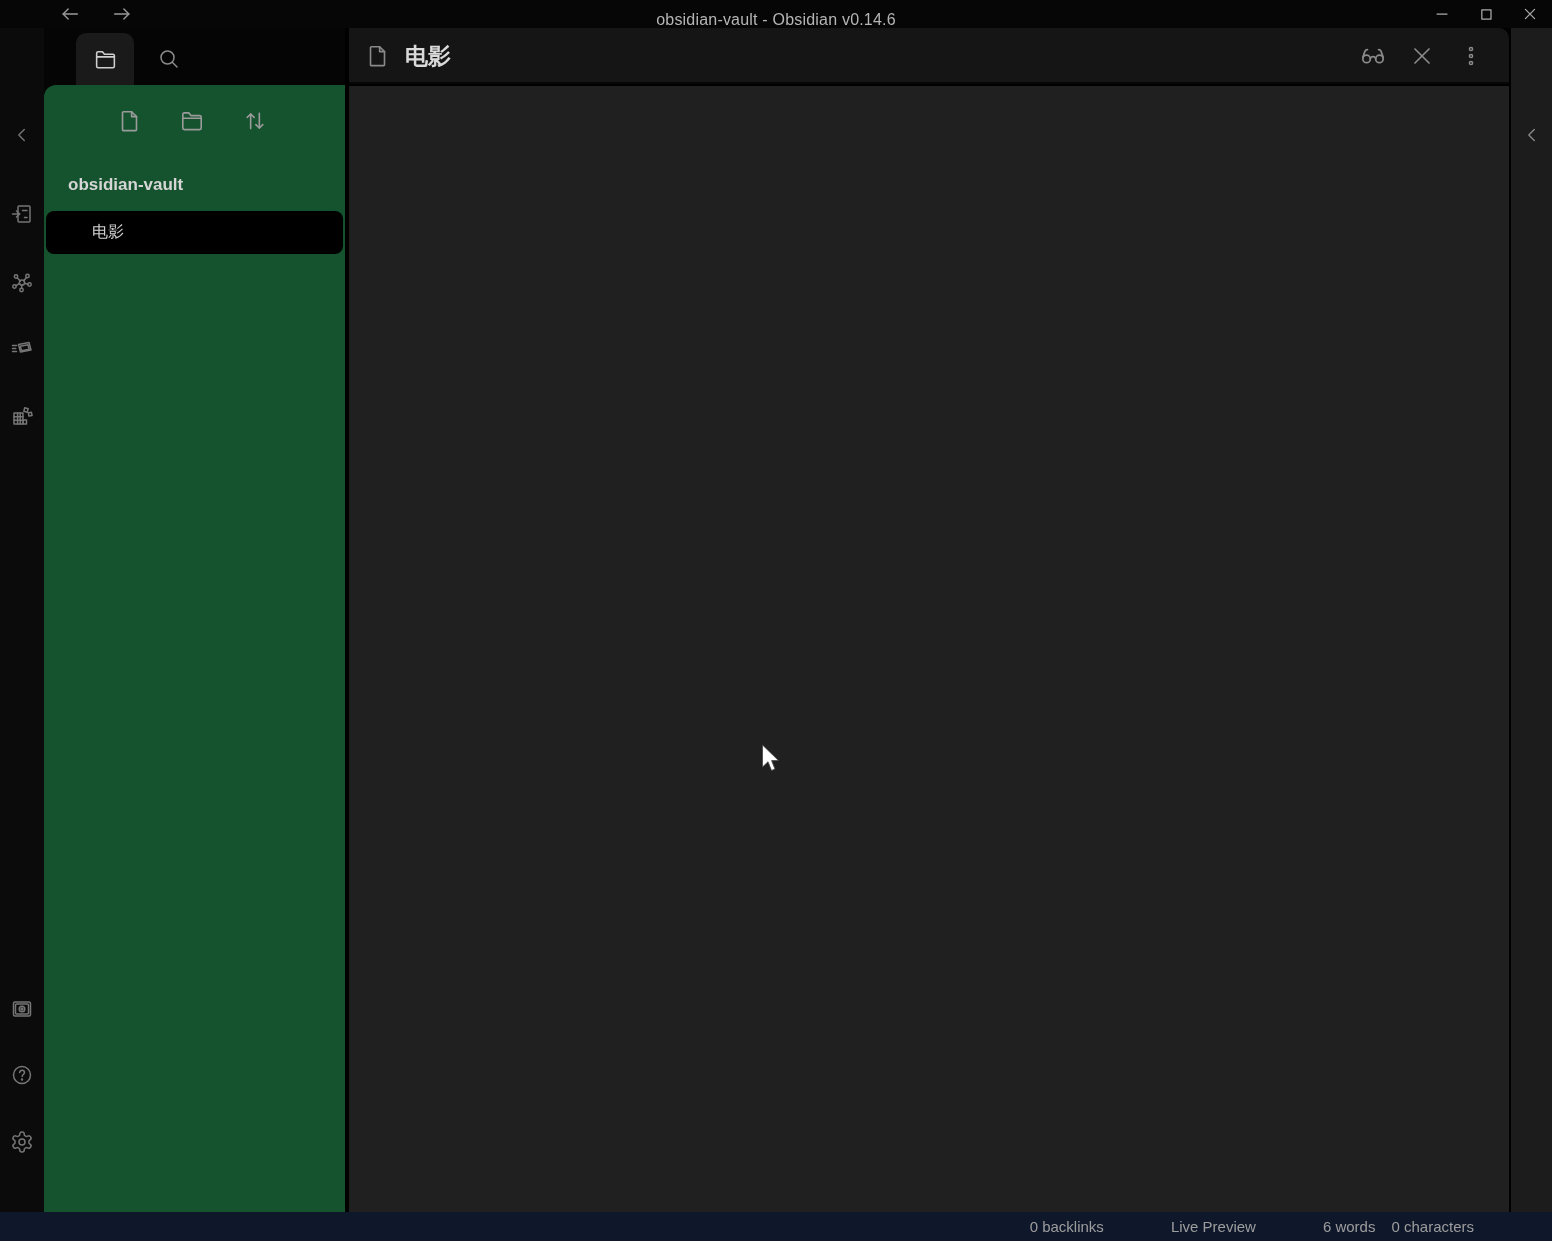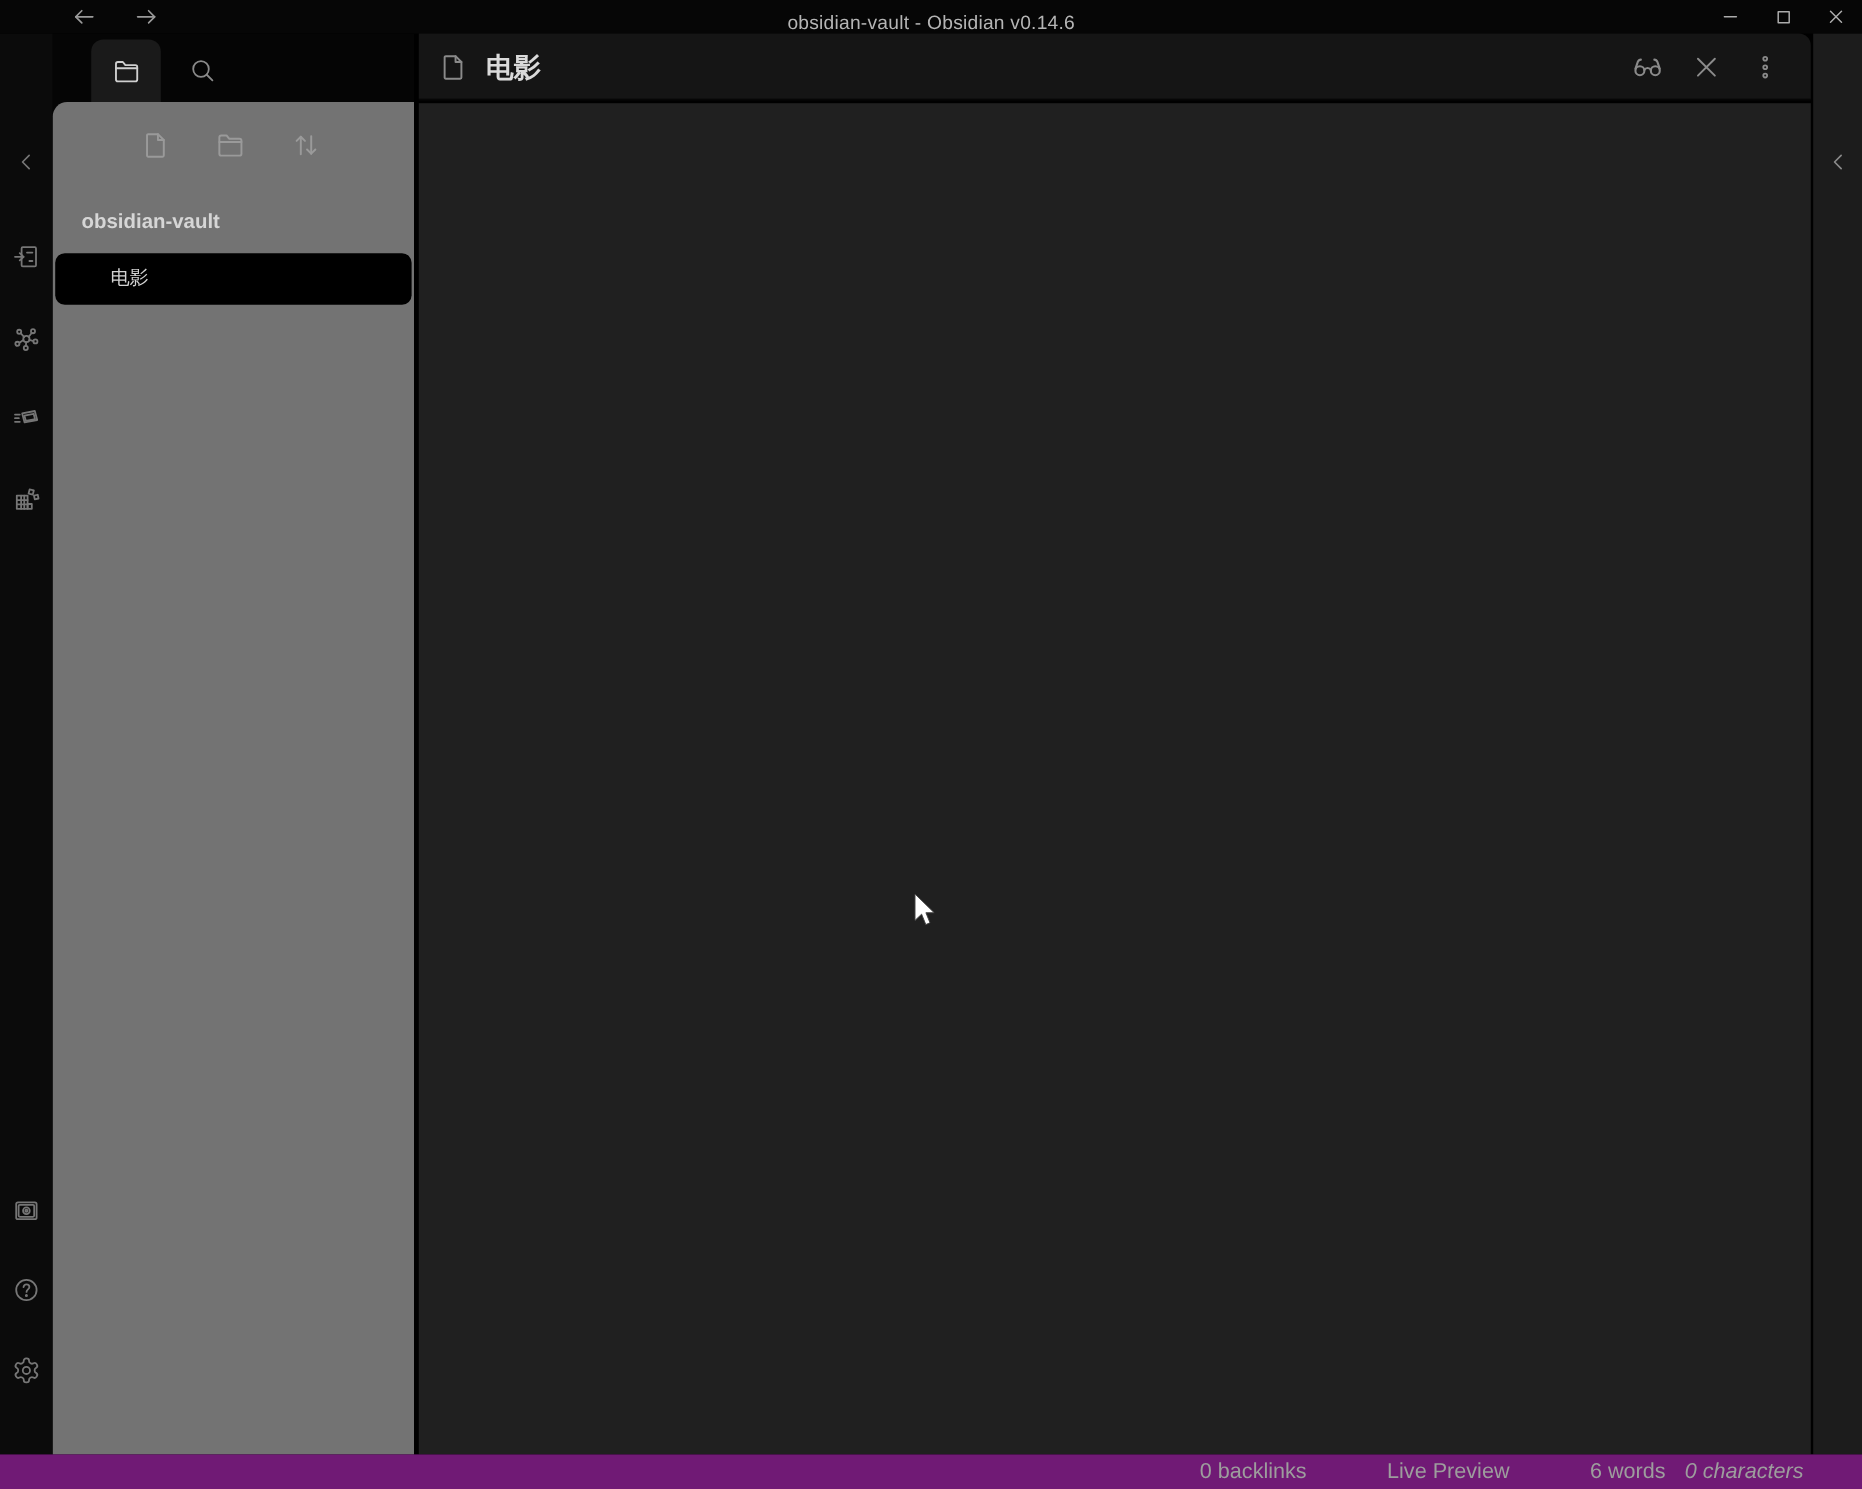--- a/index.html
+++ b/index.html
@@ -47,21 +47,21 @@
     position:absolute; left:32px; top:5px; width:58px; height:52px;
     background:#1a1a1a; border-radius:10px 10px 0 0;
     display:flex; align-items:center; justify-content:center; color:#cfcfcf;
   }
   .sidebar-tab {
     position:absolute; left:103px; top:9px; width:44px; height:44px;
     display:flex; align-items:center; justify-content:center; color:#8a8a8a;
   }
   .sidebar-panel {
     position:absolute; top:57px; left:0; right:0; bottom:0;
-    background:#737373; border-radius:12px 0 0 0;
+    background:#14532d; border-radius:12px 0 0 0;
   }
   .explorer-actions { position:absolute; top:16px; left:0; right:0; height:40px; }
   .explorer-btn {
     position:absolute; top:0; width:40px; height:40px;
     display:flex; align-items:center; justify-content:center; color:#9a9a9a;
   }
   .vault-title {
     position:absolute; top:90px; left:24px;
     color:#d6d6d6; font-size:17px; font-weight:700;
   }
@@ -89,27 +89,27 @@
   
   .right-strip { position:absolute; right:0; top:28px; width:41px; bottom:29px; background:#1c1c1c; }
   .right-strip-btn {
     position:absolute; left:3px; top:89px; width:35px; height:35px;
     display:flex; align-items:center; justify-content:center; color:#8a8a8a;
   }
 
   
   .statusbar {
     position:absolute; left:0; right:0; bottom:0; height:29px;
-    background:#701a75;
+    background:#0f172a;
     display:flex; align-items:center; justify-content:flex-end;
-    padding-right:49px; color:#9d9d9d; font-size:18px;
+    padding-right:78px; color:#9d9d9d; font-size:15px;
   }
   .status-item { white-space:nowrap; }
   .gap45 { margin-left:67px; }
-  .gap16 { margin-left:16px;font-style:italic; }
+  .gap16 { margin-left:16px; }
 
   
   .cursor { position:absolute; left:761px; top:744px; z-index:99; pointer-events:none; }
 </style>
 </head>
 <body>
 
 <div class="titlebar">
   <div class="nav-btns">
     <div class="nav-btn">

